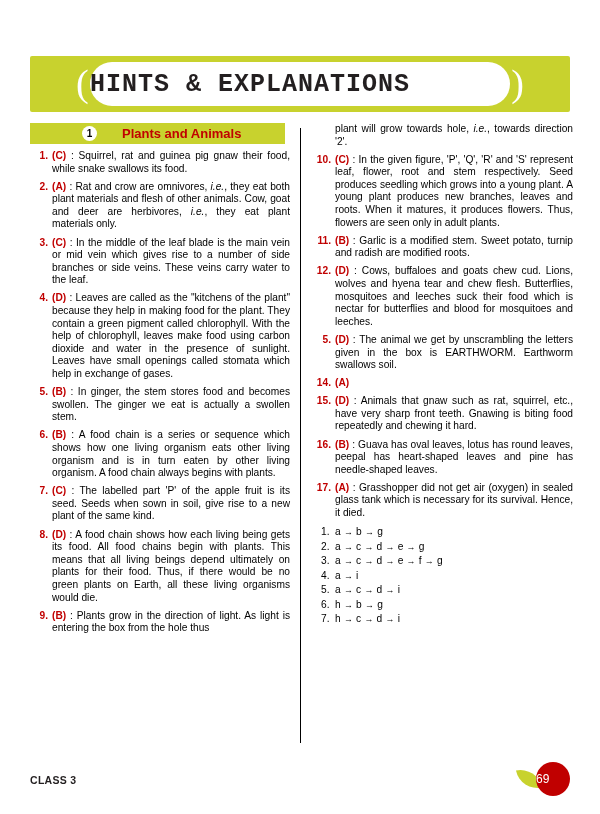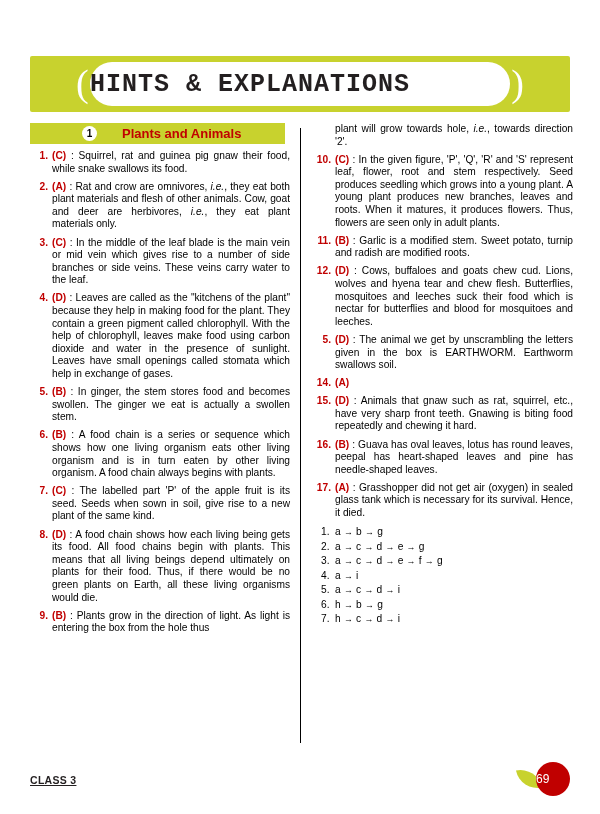--- a/index.html
+++ b/index.html
@@ -139,21 +139,20 @@
   .arrow { font-size: 9px; padding: 0 3px; }
 
   
   .footer-class {
     position: absolute;
     left: 30px; bottom: 28px;
     font-size: 10.5px;
     font-weight: bold;
     color: #231f20;
     letter-spacing: 0.3px;
-    text-decoration: underline;
   }
   .page-badge {
     position: absolute;
     right: 30px; bottom: 18px;
     width: 52px; height: 34px;
   }
   .page-badge .leaf {
     position: absolute;
     left: 0; top: 6px;
     width: 22px; height: 22px;

